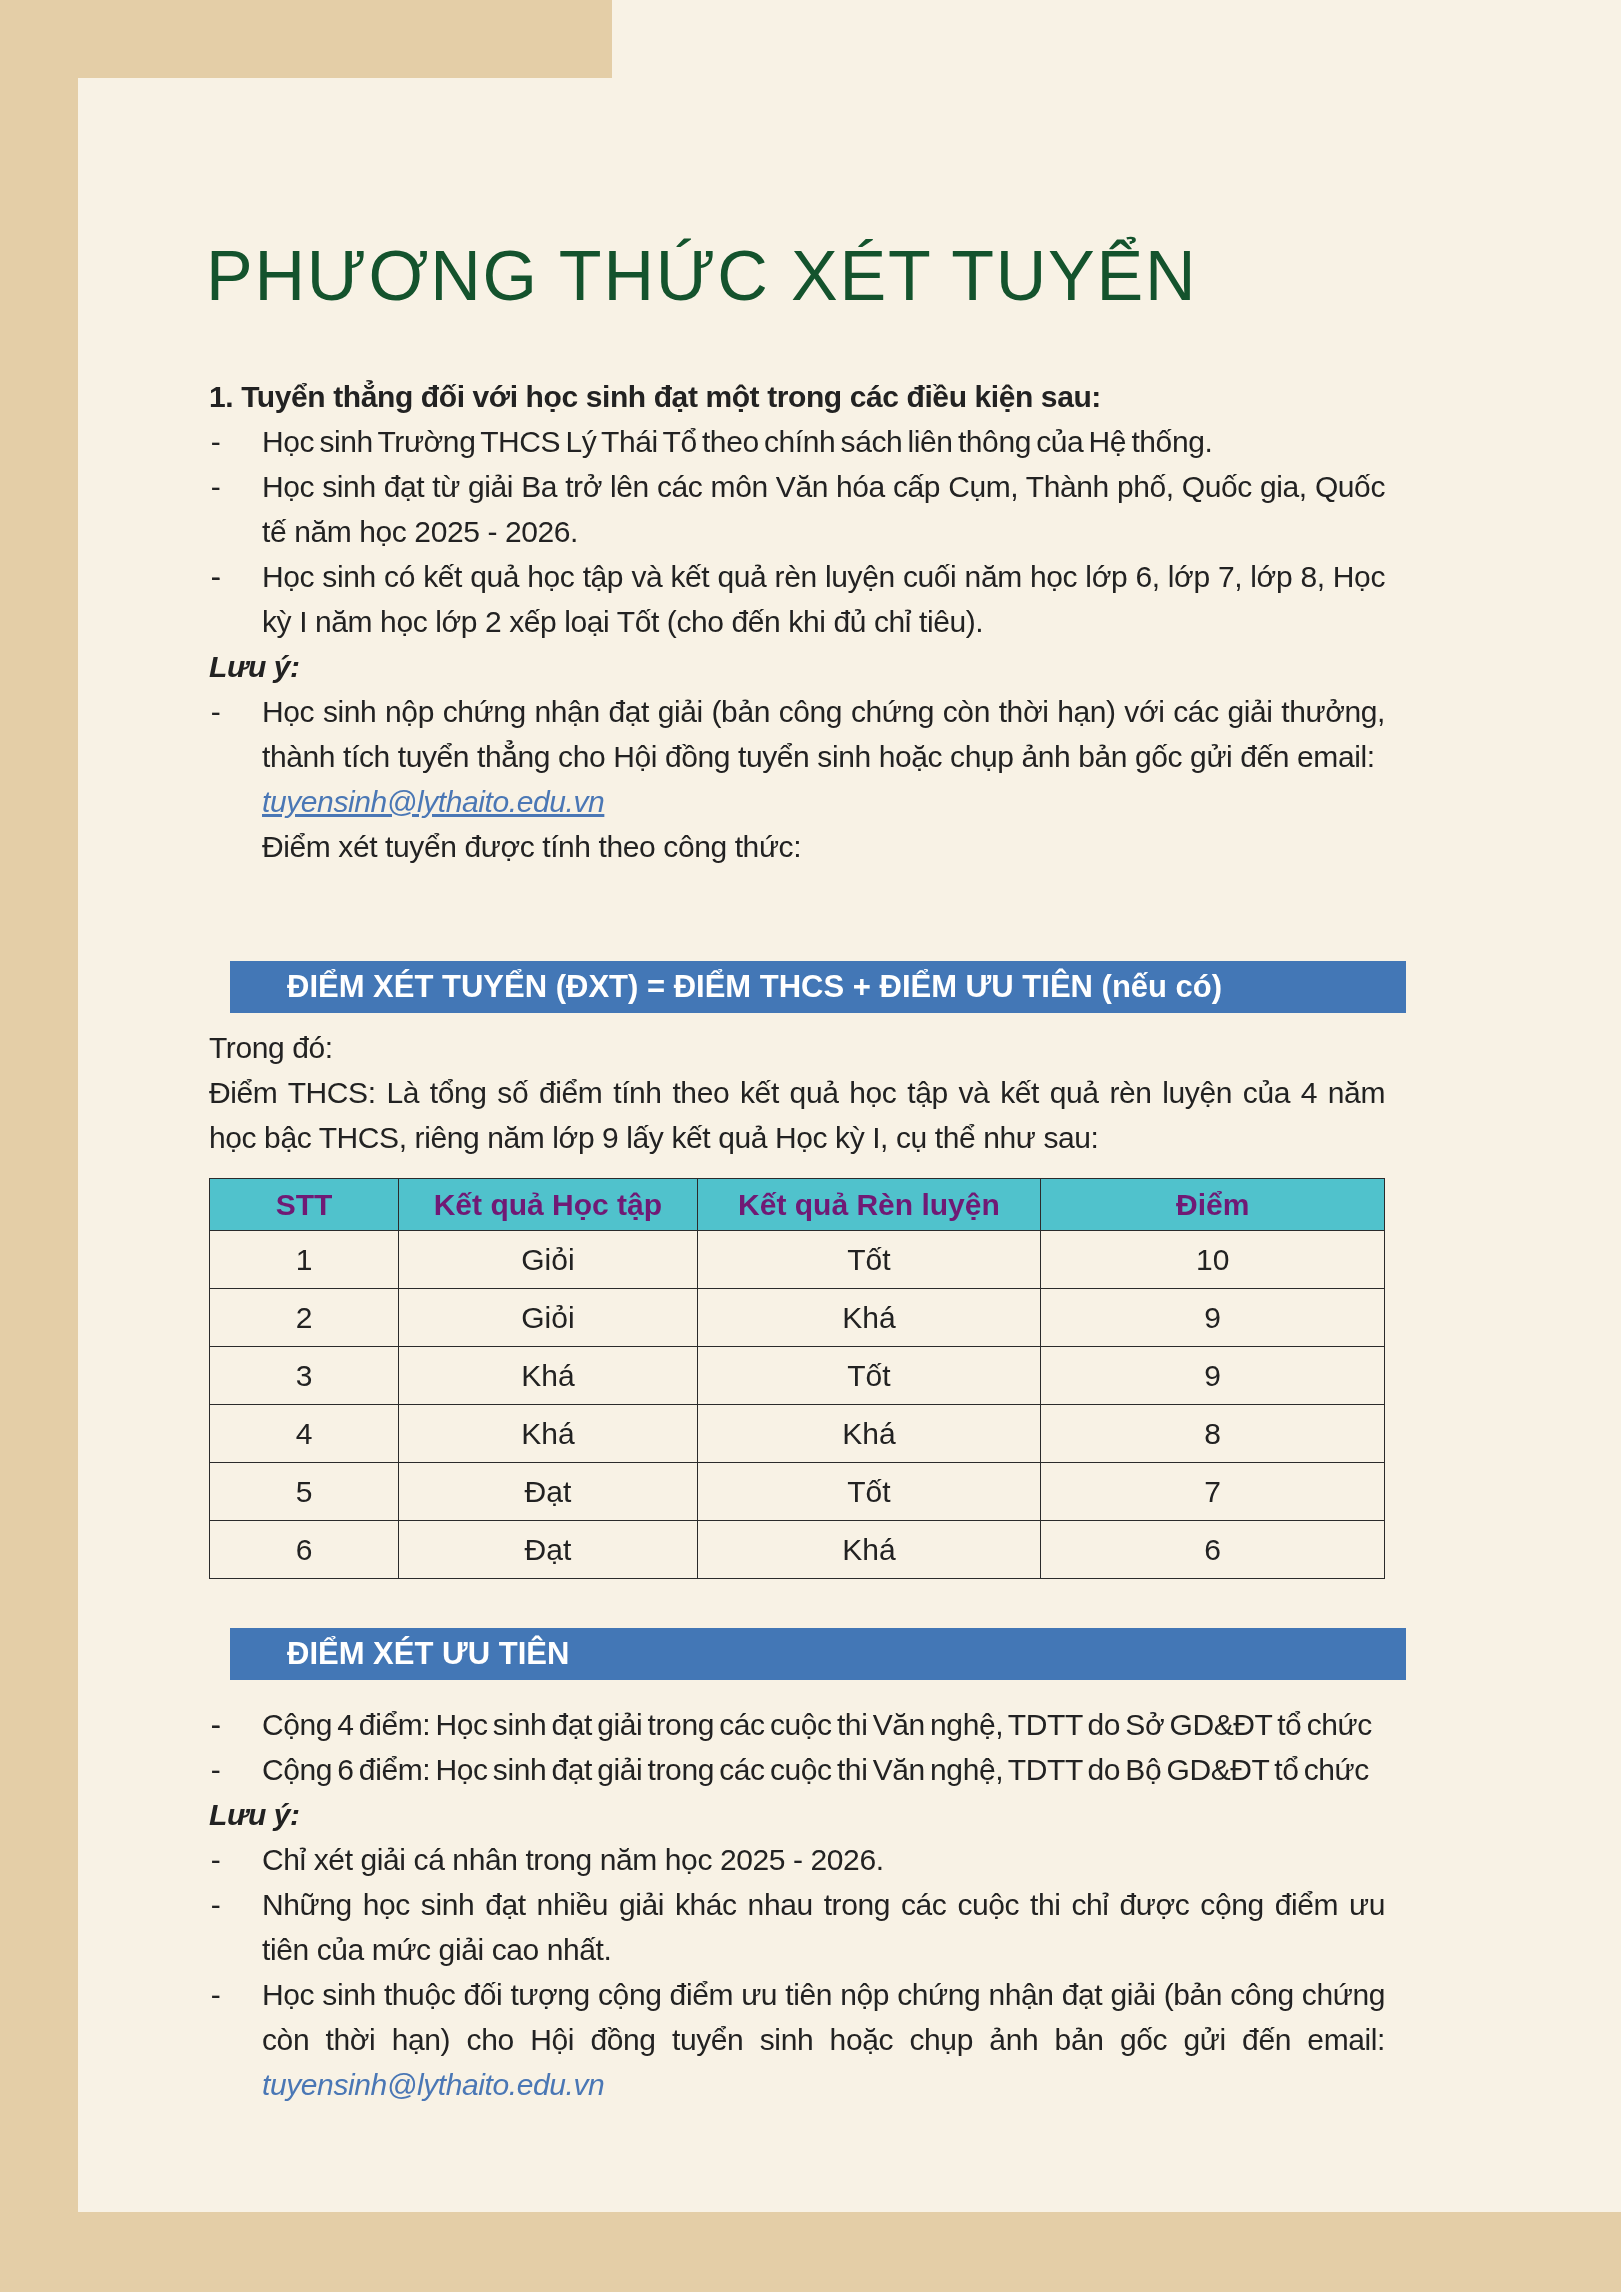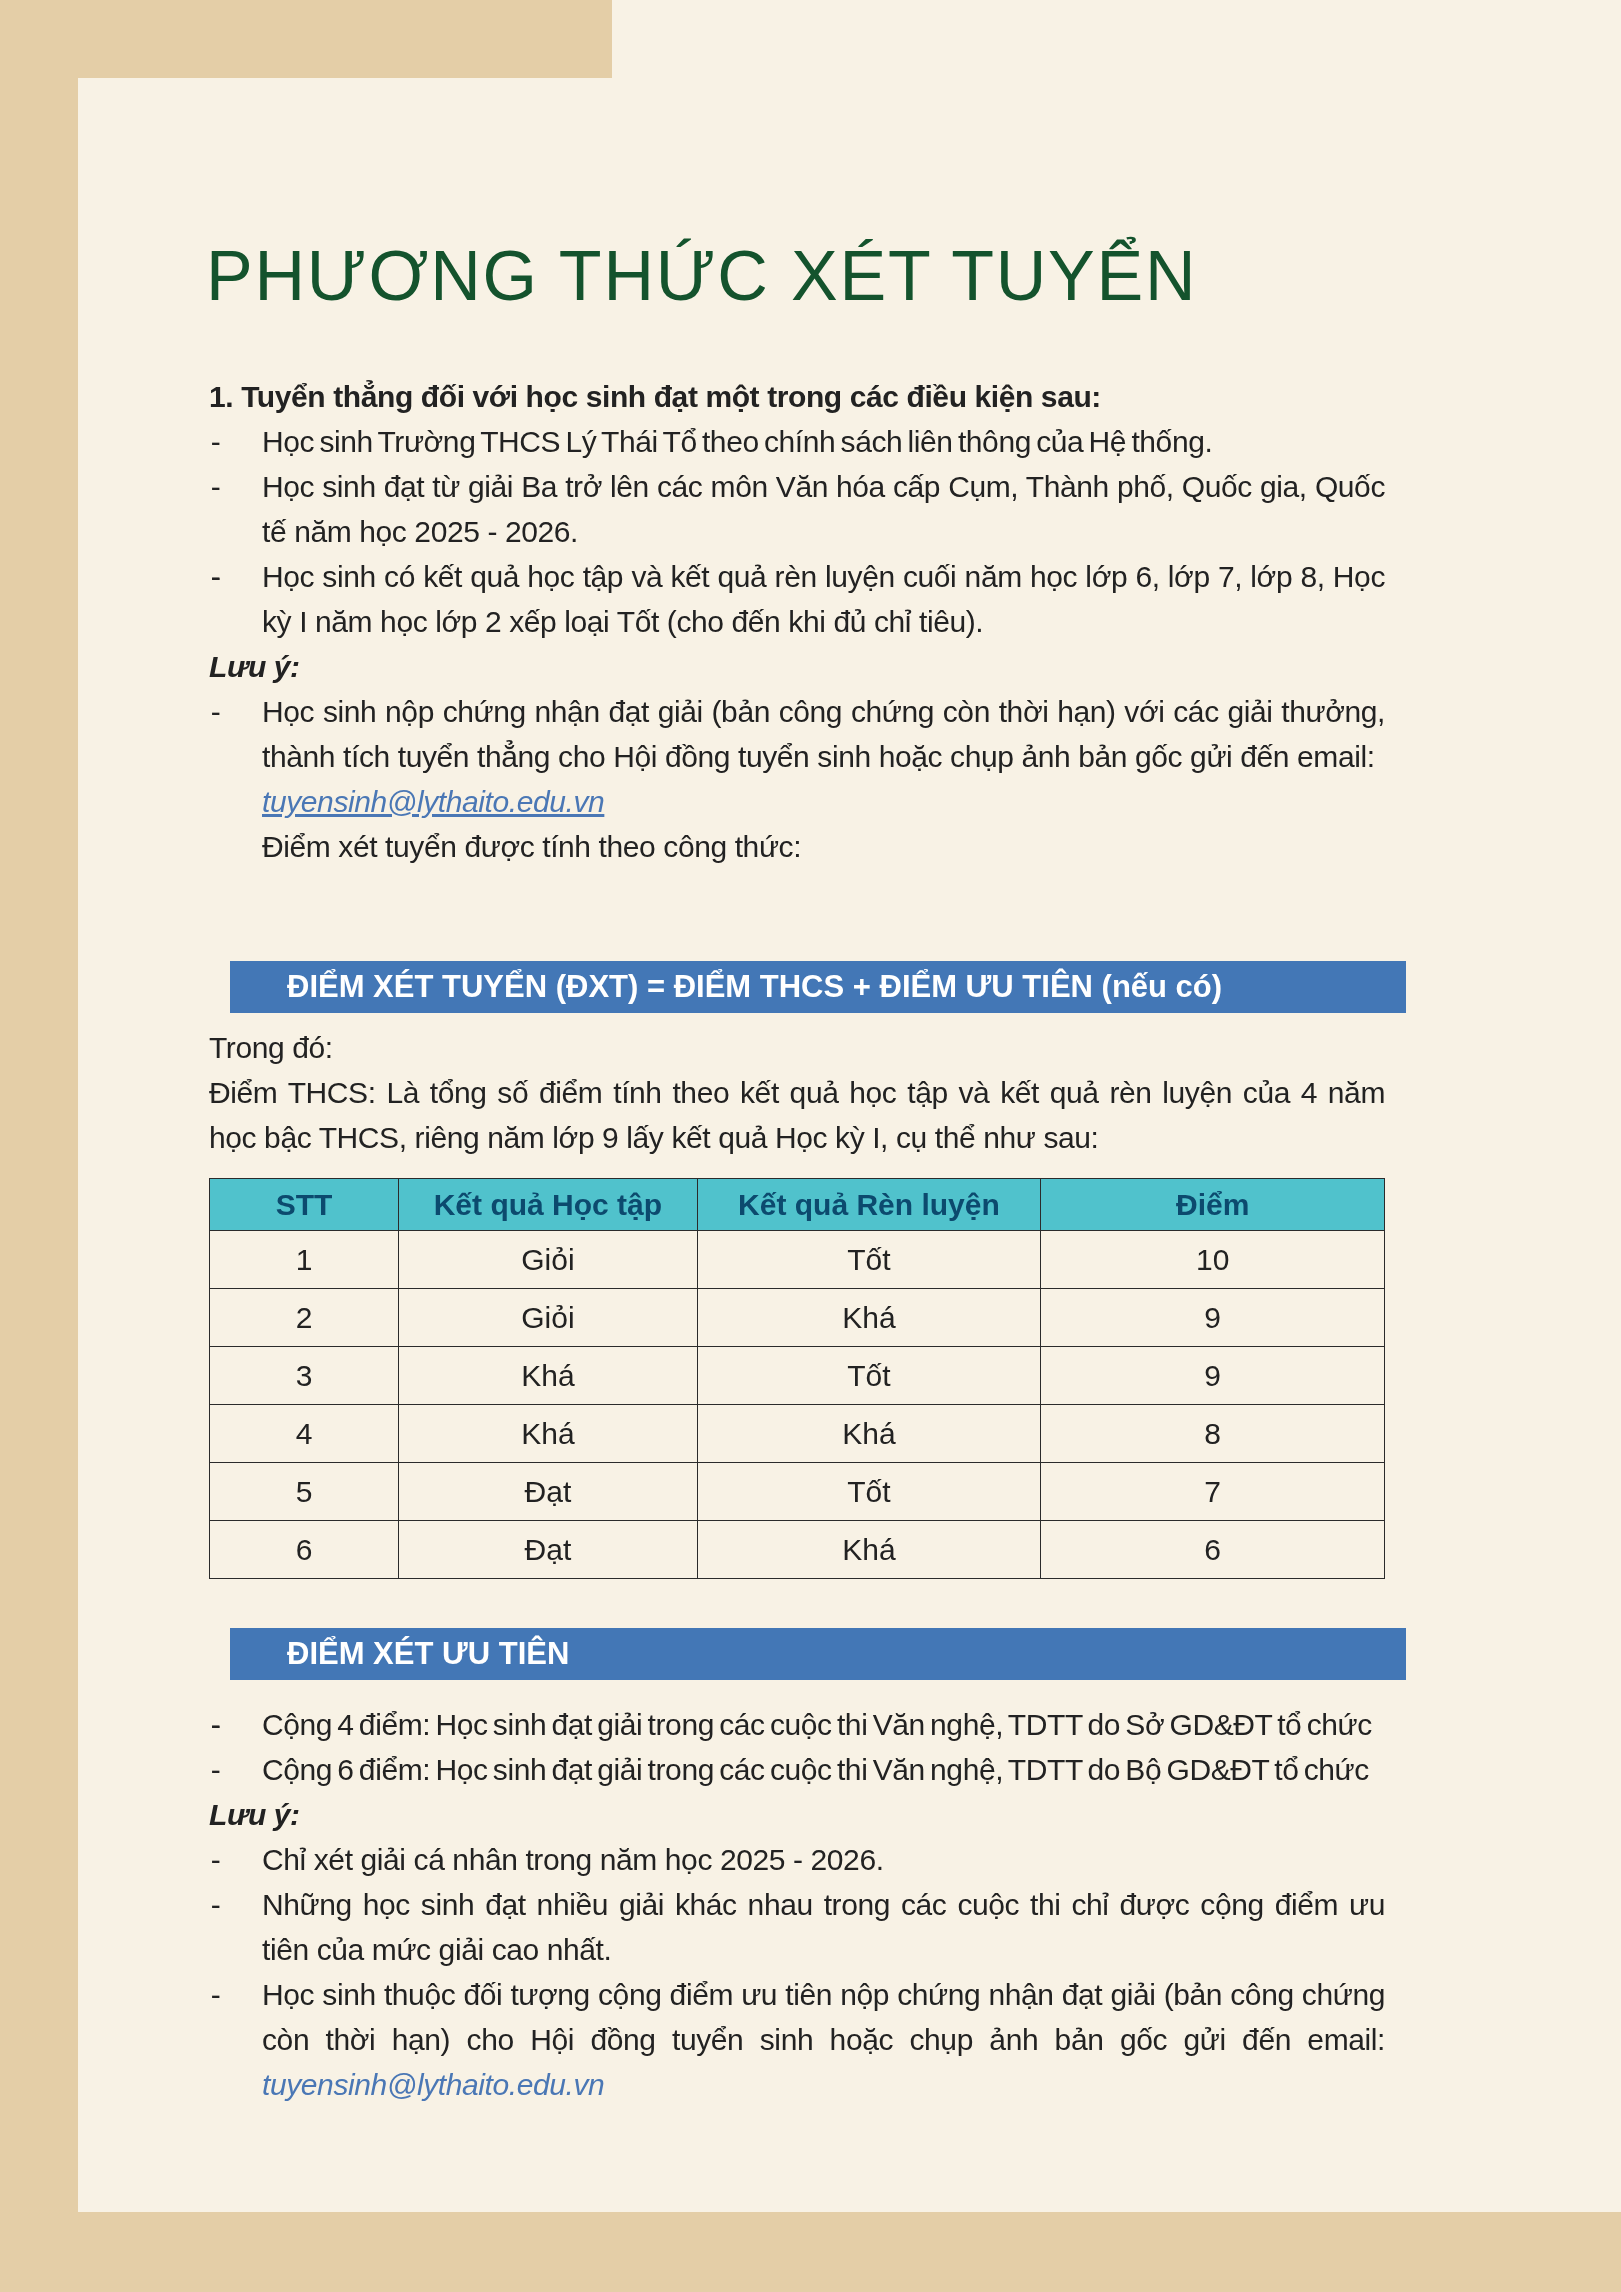--- a/index.html
+++ b/index.html
@@ -48,21 +48,21 @@
   .banner2{top:1628px;}
   .score-table{
     position:absolute;left:209px;top:1178px;width:1176px;
     border-collapse:collapse;table-layout:fixed;
     font-size:30px;
   }
   .score-table th,.score-table td{
     border:1.8px solid #2B2B2B;text-align:center;padding:0;
   }
   .score-table th{
-    background:#50C2CC;color:#0c4a6e;font-weight:700;height:51px;margin-left:22px;
+    background:#50C2CC;color:#701a75;font-weight:700;height:51px;margin-left:22px;
   }
   .score-table td{height:57px;background:#F8F2E5;}
   .col-stt{width:16.1%;}
   .col-hoctap{width:25.4%;}
   .col-renluyen{width:29.25%;}
   .col-diem{width:29.25%;}
 </style>
 </head>
 <body>
 

